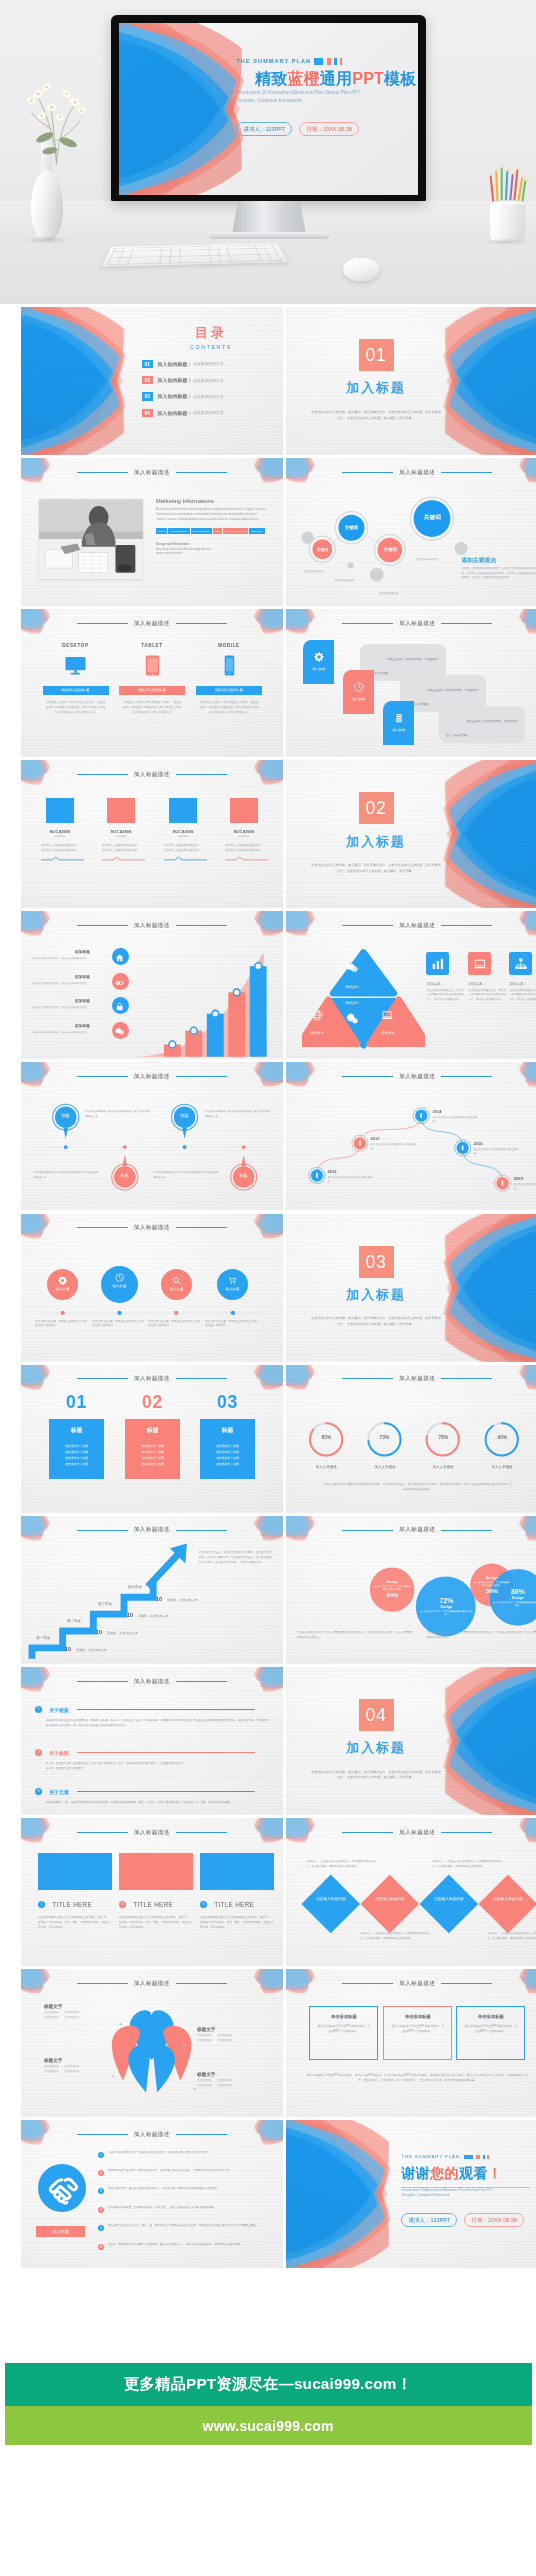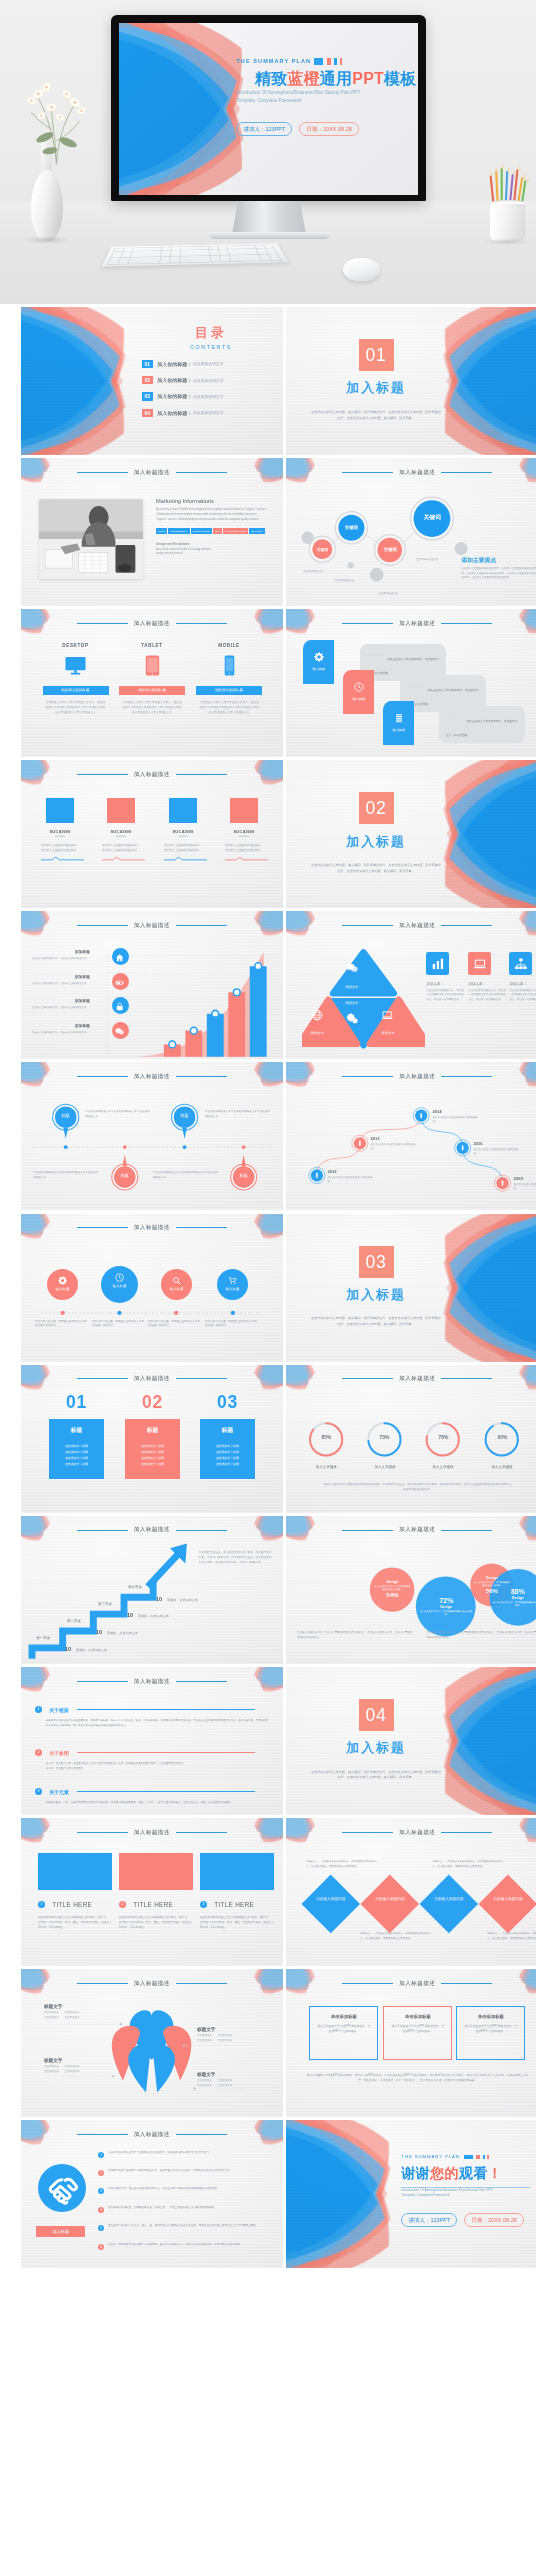--- a/index.html
+++ b/index.html
@@ -1713,14 +1713,20 @@
 <div class="th-rule"></div>
 <div class="th-s">Introduction Of Atmospheric/Business Plan Startup Plan PPT</div>
 <div class="th-s">Template, Complete Framework</div>
 <div class="th-pills">
 <span class="pill bp">讲演人：123PPT</span>
 <span class="pill pp">日期：20XX.08.28</span></div>
           </div>
         </div>
       </div>
     </div>
+<div class="fbar fbar1">
+      <span>更多精品PPT资源尽在—sucai999.com！</span>
+    </div>
+<div class="fbar fbar2">
+      <span>www.sucai999.com</span>
+    </div>
 </div>
 
 
 </body></html>

